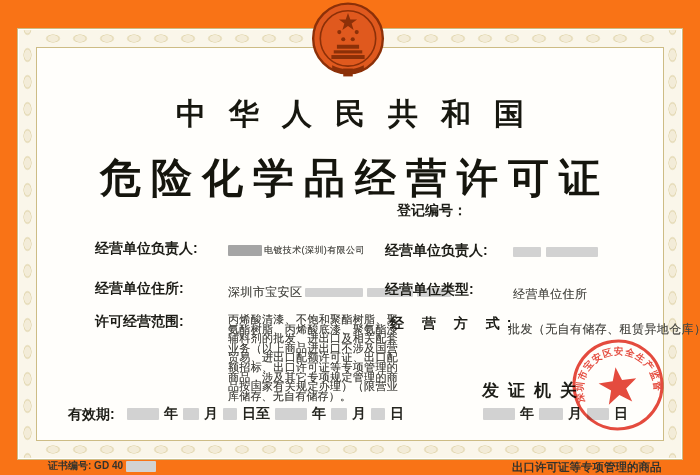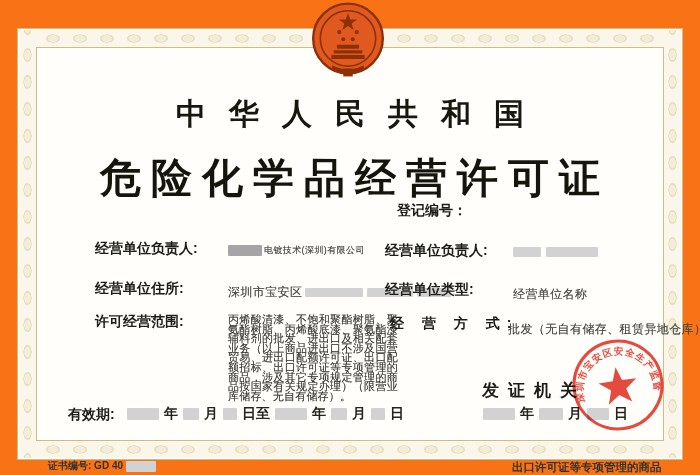--- a/index.html
+++ b/index.html
@@ -121,21 +121,21 @@
   <div class="lbl" style="left:385px;top:242px;">经营单位负责人:</div>
   <div class="val" style="left:513px;top:246px;">
     <span class="redact" style="width:28px;height:10px;margin-right:5px;"></span><span class="redact" style="width:52px;height:10px;"></span>
   </div>
 
   <div class="lbl" style="left:95px;top:280px;">经营单位住所:</div>
   <div class="val val-tiny" style="left:228px;top:284px;">
     <span>深圳市宝安区</span><span class="redact" style="width:58px;height:9px;margin-left:3px;"></span><span class="redact" style="width:46px;height:9px;margin-left:4px;"></span><span class="redact" style="width:34px;height:9px;margin-left:4px;"></span>
   </div>
   <div class="lbl" style="left:385px;top:281px;">经营单位类型:</div>
-  <div class="val val-tiny" style="left:513px;top:286px;">经营单位名称</div>
+  <div class="val val-tiny" style="left:513px;top:286px;">经营单位住所</div>
 
   <div class="lbl" style="left:95px;top:313px;">许可经营范围:</div>
   <div class="scope-text">丙烯酸清漆、不饱和聚酯树脂、聚氨酯树脂、丙烯酸底漆、聚氨酯漆辅料剂的批发、进出口及相关配套业务（以上商品进出口不涉及国营贸易、进出口配额许可证、出口配额招标、出口许可证等专项管理的商品，涉及其它专项规定管理的商品按国家有关规定办理）（限营业库储存、无自有储存）。</div>
   <div class="lbl mode-label" style="left:390px;top:315px;">经 营 方 式:</div>
   <div class="val val-tiny" style="left:508px;top:321px;">批发（无自有储存、租赁异地仓库）</div>
 
   <div class="issuer-label">发证机关</div>
   <div class="date-row" style="left:478px;top:405px;">
     <span class="redact" style="width:32px;height:12px;"></span>
     <span>年</span>

